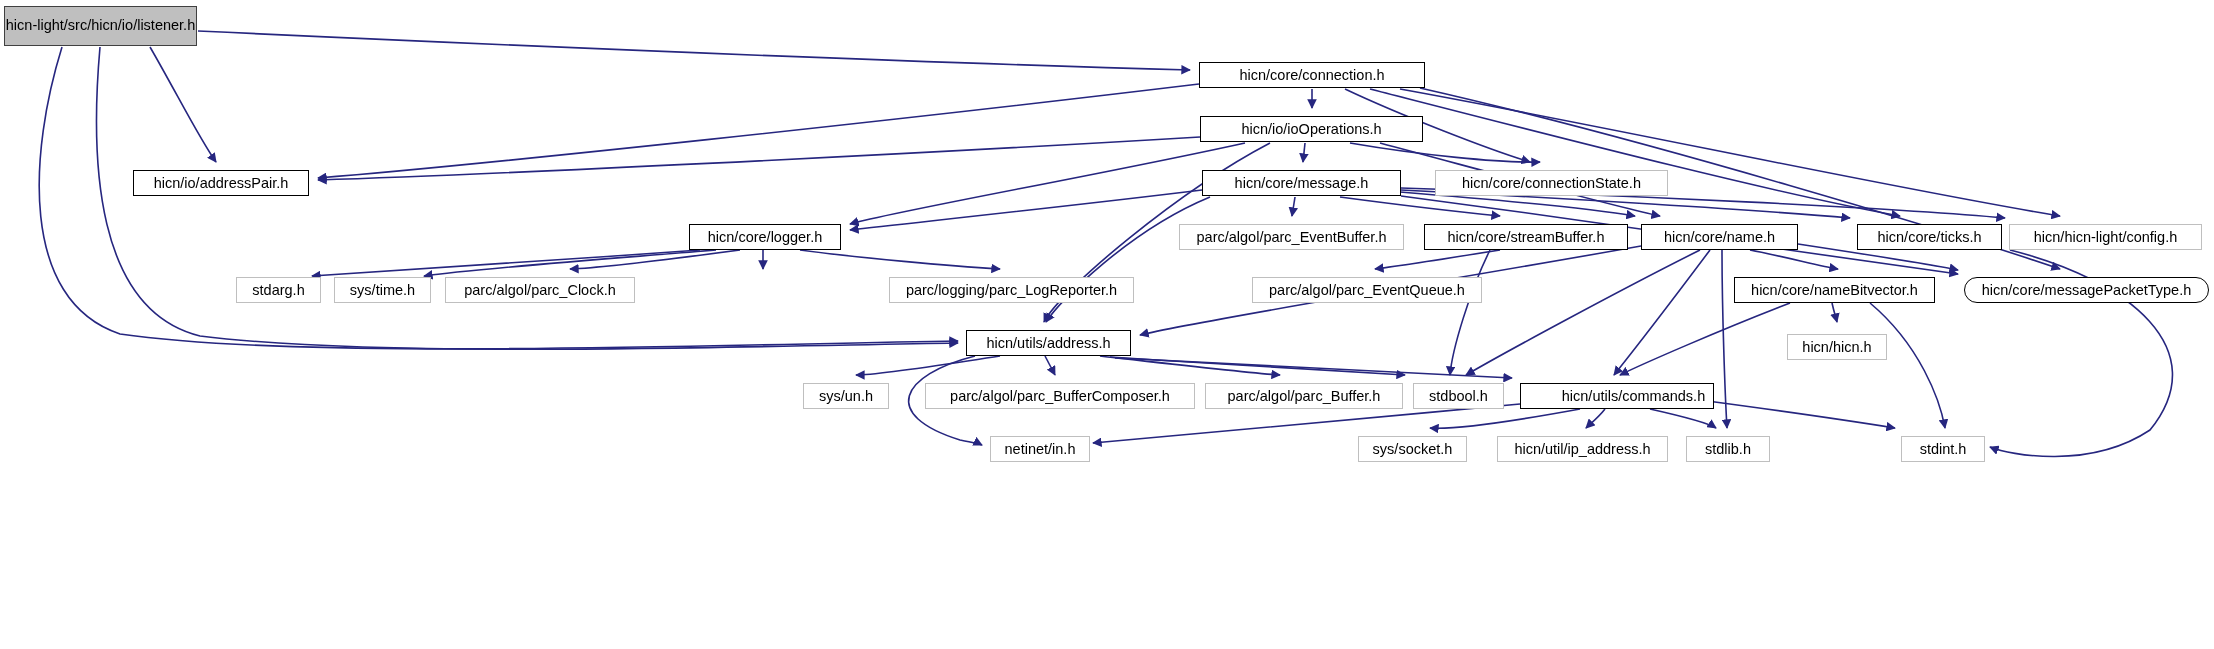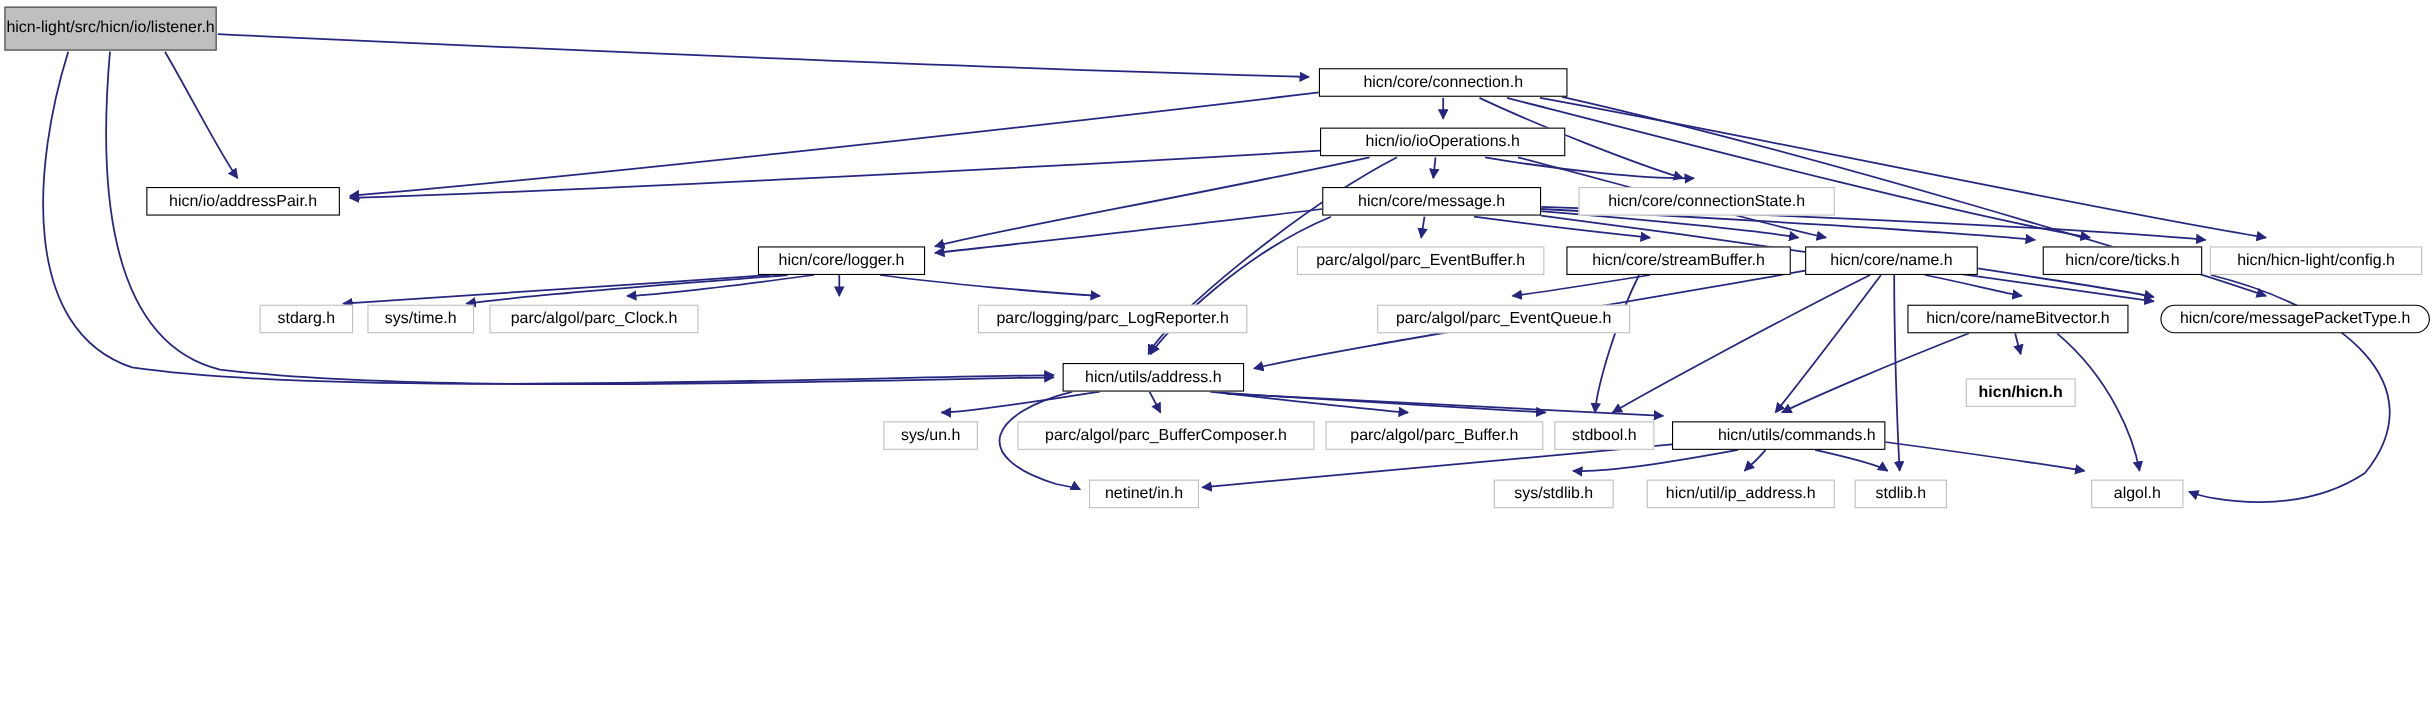--- a/index.html
+++ b/index.html
@@ -259,21 +259,21 @@
   </div>
 
   <div class="node-box solid" style="left:1964px; top:277px; width:245px;border-radius:13px;">
     <span>hicn/core/messagePacketType.h</span>
   </div>
 
   <div class="node-box solid" style="left:966px; top:330px; width:165px;">
     <span>hicn/utils/address.h</span>
   </div>
 
-  <div class="node-box" style="left:1787px; top:344px; width:100px;font-weight:bold;">
+  <div class="node-box" style="left:1787px; top:334px; width:100px;">
     <span>hicn/hicn.h</span>
   </div>
 
   <div class="node-box" style="left:803px; top:383px; width:86px;">
     <span>sys/un.h</span>
   </div>
 
   <div class="node-box" style="left:925px; top:383px; width:270px;">
     <span>parc/algol/parc_BufferComposer.h</span>
   </div>
@@ -288,28 +288,28 @@
 
   <div class="node-box solid" style="left:1520px; top:383px; width:194px;padding-left:40px;">
     <span>hicn/utils/commands.h</span>
   </div>
 
   <div class="node-box" style="left:990px; top:436px; width:100px;">
     <span>netinet/in.h</span>
   </div>
 
   <div class="node-box" style="left:1358px; top:436px; width:109px;">
-    <span>sys/stdlib.h</span>
+    <span>sys/socket.h</span>
   </div>
 
   <div class="node-box" style="left:1497px; top:436px; width:171px;">
     <span>hicn/util/ip_address.h</span>
   </div>
 
   <div class="node-box" style="left:1686px; top:436px; width:84px;">
     <span>stdlib.h</span>
   </div>
 
   <div class="node-box" style="left:1901px; top:436px; width:84px;">
-    <span>algol.h</span>
+    <span>stdint.h</span>
   </div>
 
 </div>
 
 </body></html>

